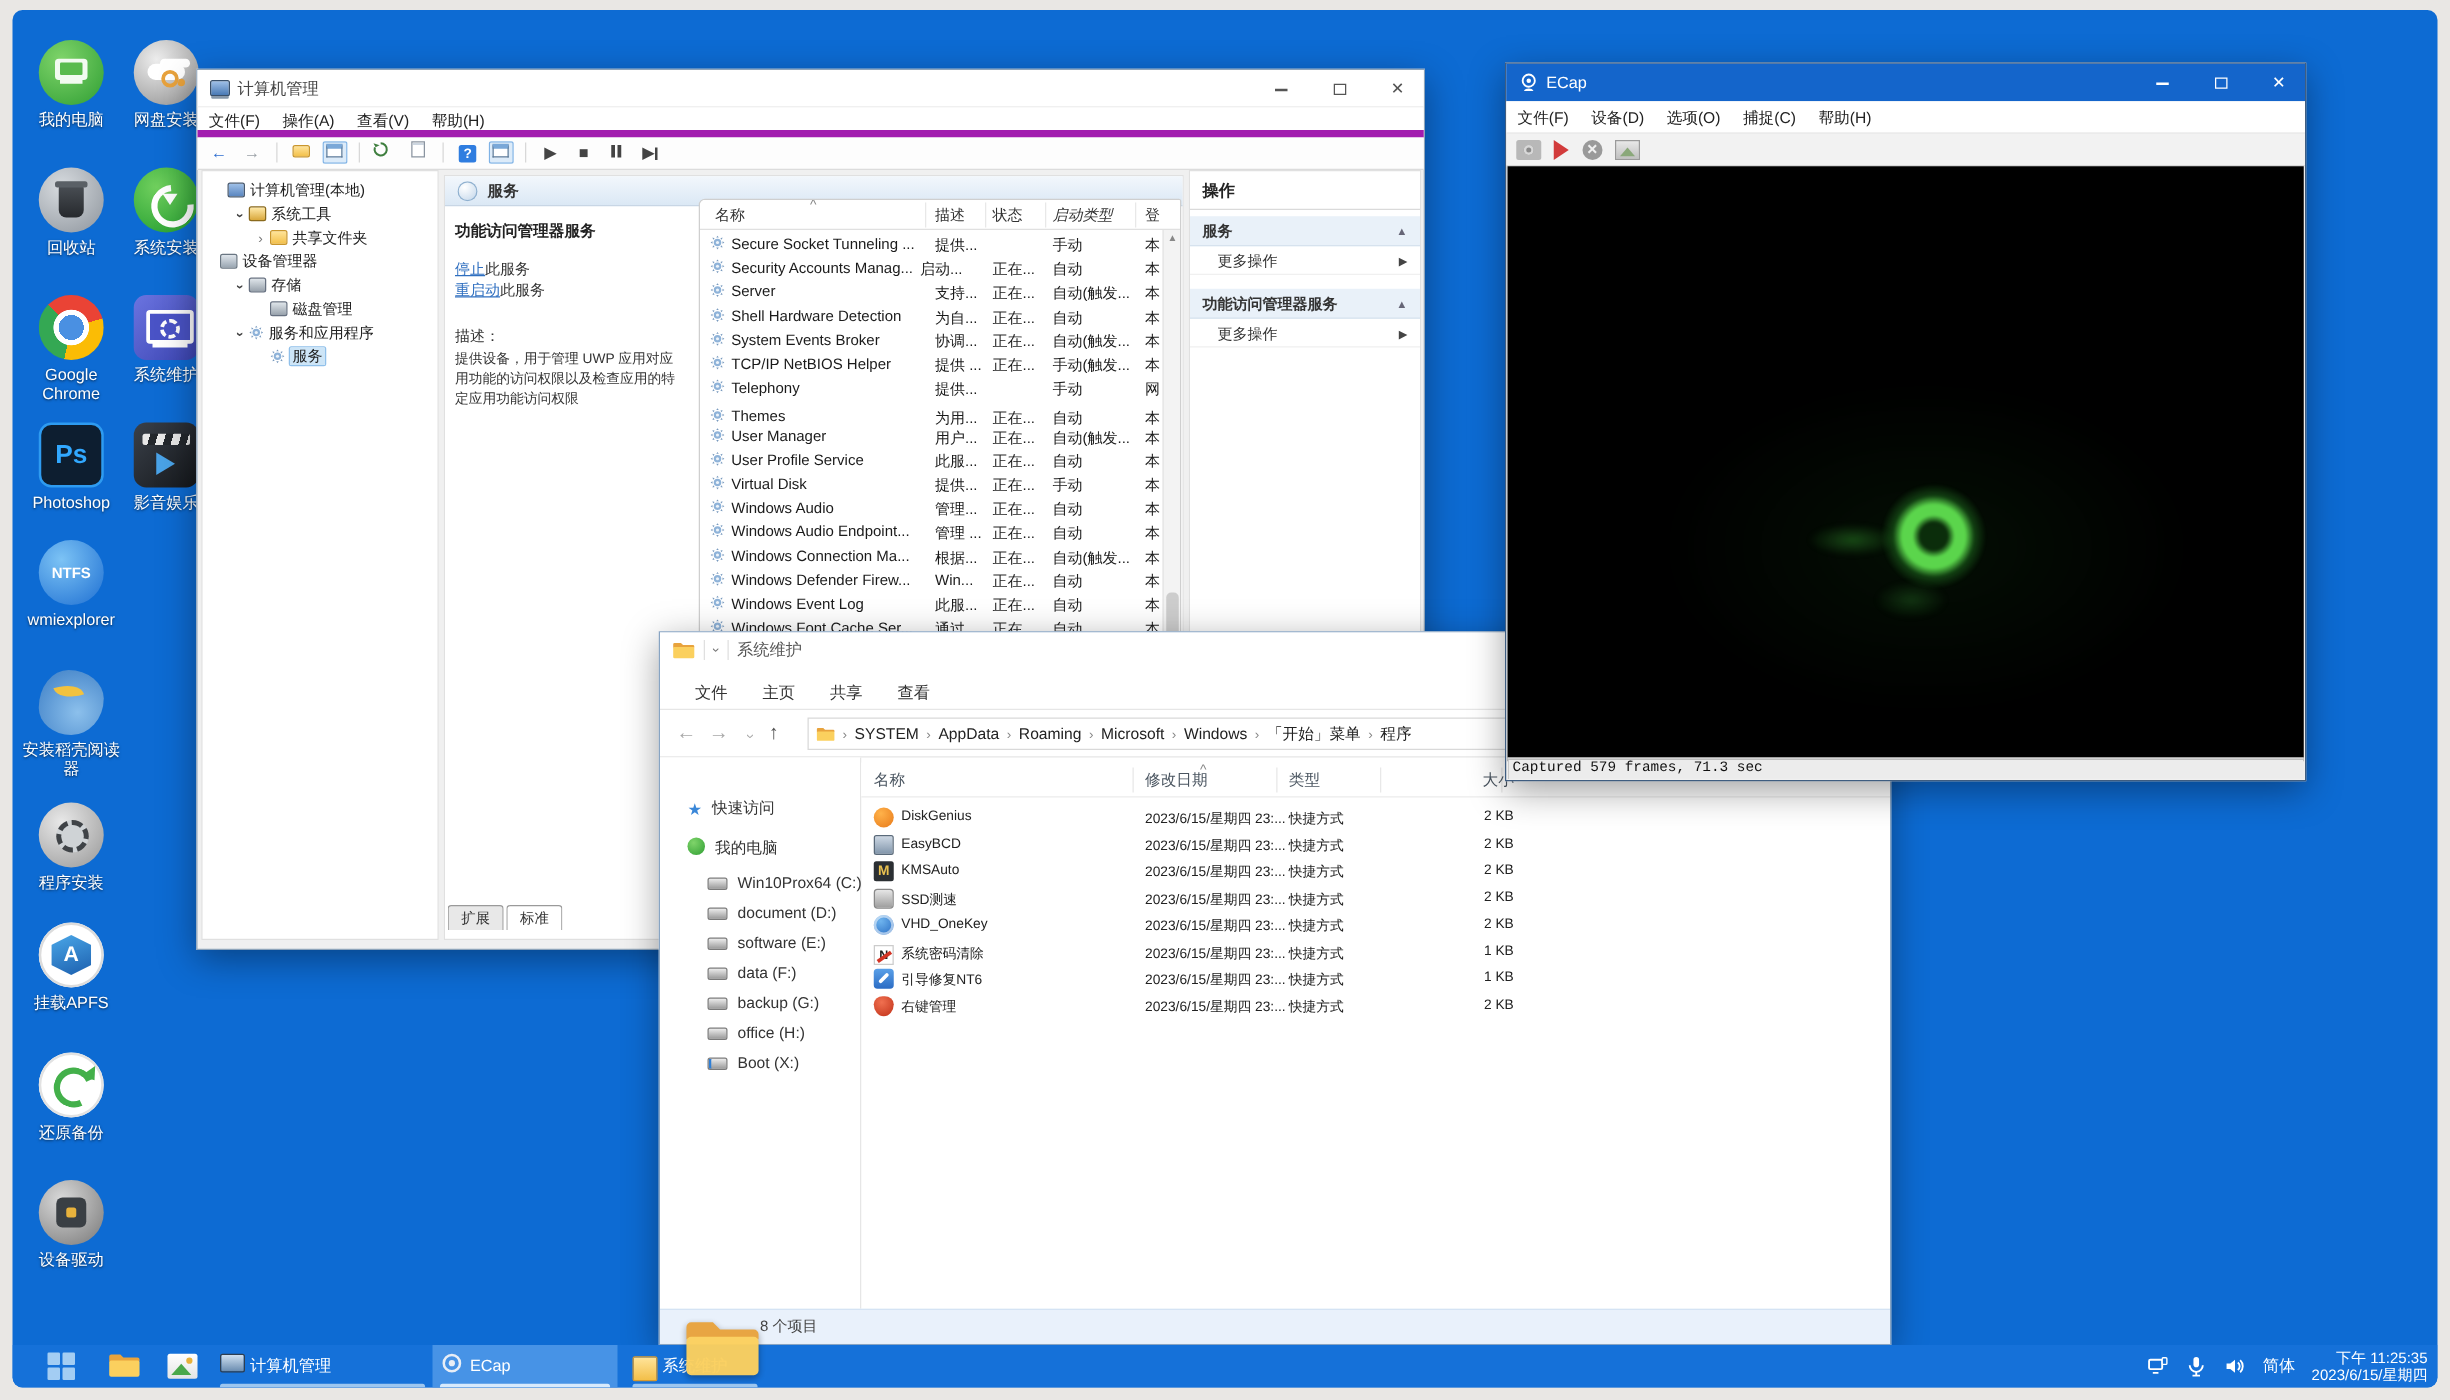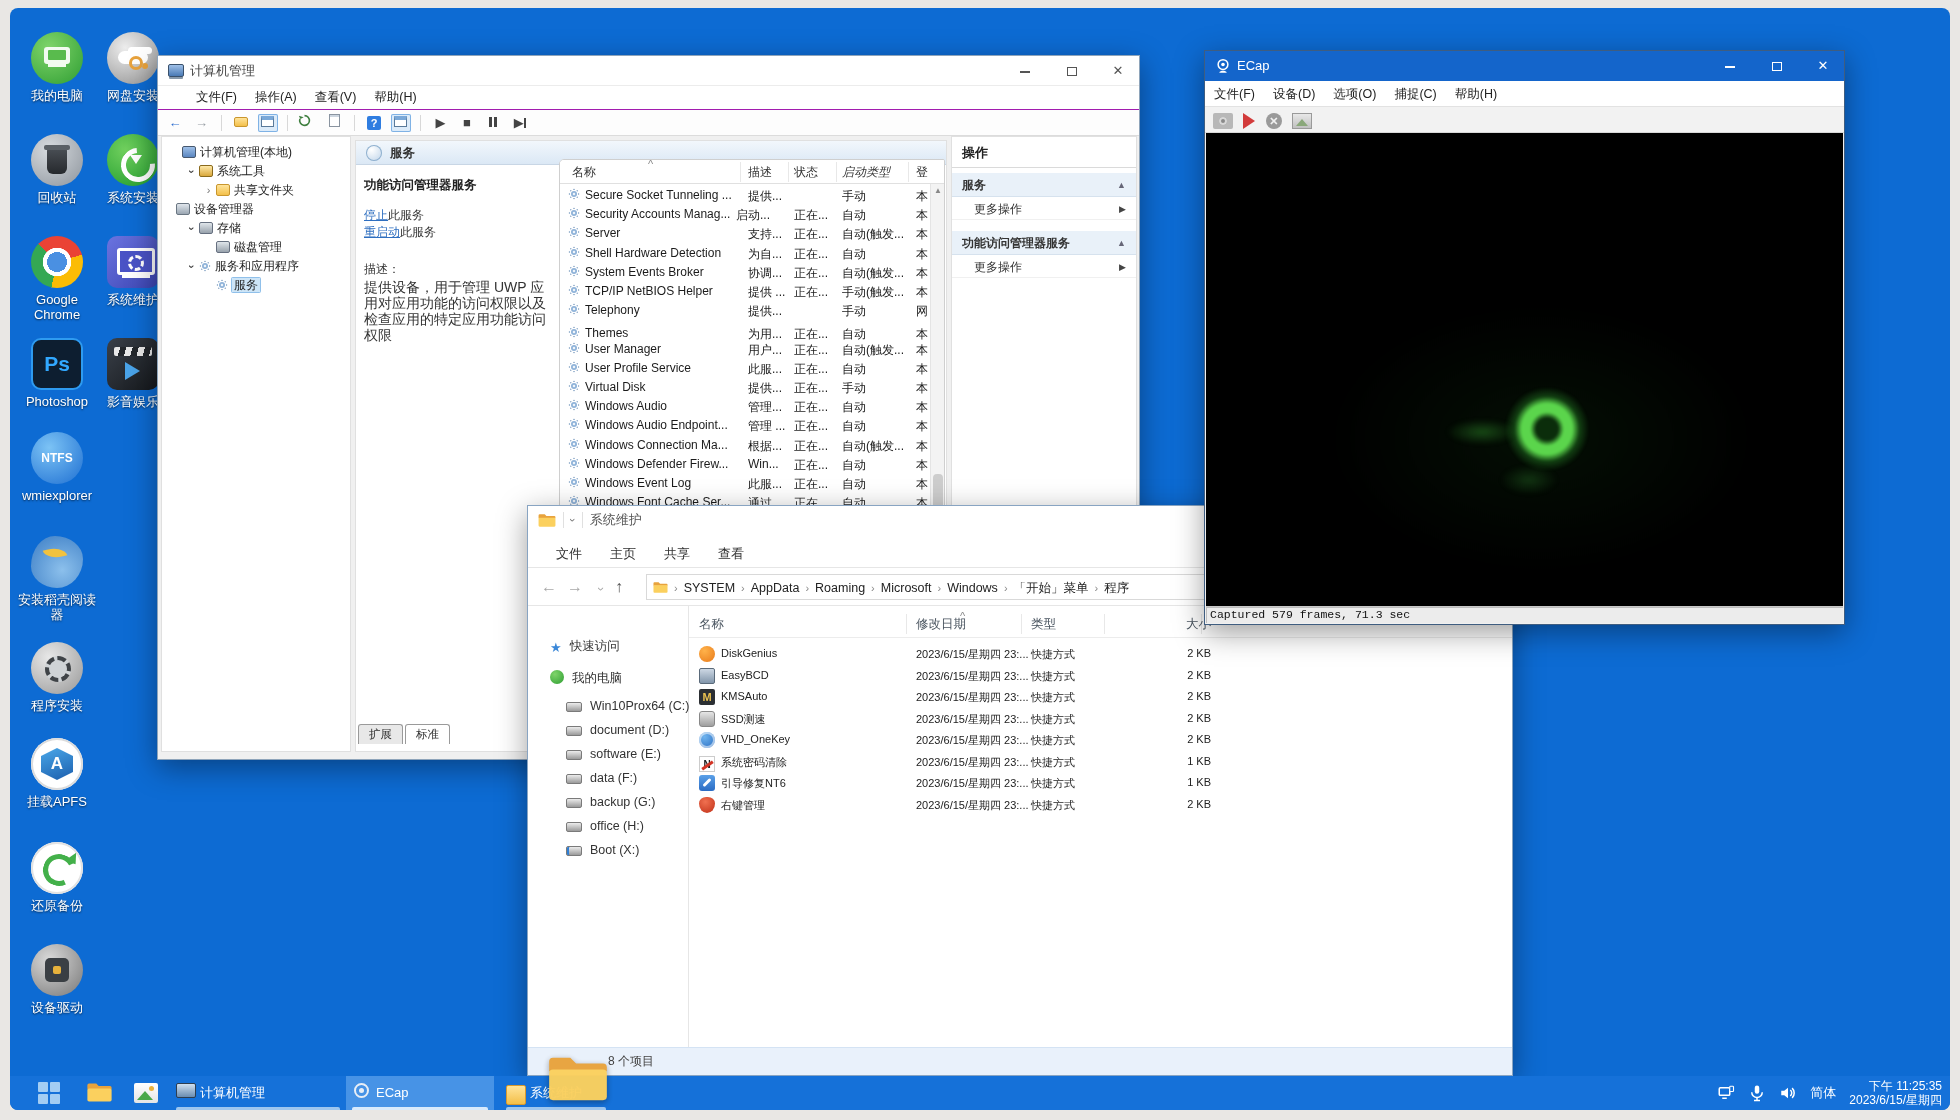--- a/index.html
+++ b/index.html
@@ -60,21 +60,21 @@
   .wctr { position:absolute; right:0; top:0; white-space:nowrap; }
   .wc.lt, .wc.lt .x { color:#fff; }
   .wc.lt .bar { background:#fff; }
   .wc.lt .box { border-color:#fff; }
 
   
   .cm { left:147px; top:47px; width:983px; height:705px; border:1px solid #8ea4ba; background:#f0f0f0; z-index:20; }
   .cm .tbar { background:#fff; border-bottom:1px solid #ececec; }
   .cm-title { position:absolute; left:32px; top:0; line-height:30px; font-size:13px; color:#444; }
   .cm-appicon { position:absolute; left:10px; top:8px; width:16px; height:13px; background:linear-gradient(#9fc0e8,#4a7ab5); border:1px solid #39506b; border-radius:2px; box-shadow:0 3px 0 -1px #8899aa; }
-  .cm-menubar { position:absolute; left:0; top:30px; right:0; height:24px; background:#fff; border-bottom:1px solid #a21caf;padding-left:29px; }
+  .cm-menubar { position:absolute; left:0; top:30px; right:0; height:24px; background:#fff; border-bottom:6px solid #a21caf; }
   .menu-item { display:inline-block; padding:0 9px; line-height:23px; font-size:12.5px; color:#222; }
   .cm-toolbar { position:absolute; left:0; top:54px; right:0; height:26px; background:#fdfdfd; border-bottom:1px solid #dcdcdc; padding:3px 6px; white-space:nowrap; }
   .tbi { display:inline-block; width:20px; height:18px; text-align:center; line-height:18px; font-size:13px; color:#444; vertical-align:middle; margin:0 1px; border-radius:2px; }
   .tbi.hl { background:#dcebf9; box-shadow:inset 0 0 0 1px #7fb2e5; }
   .tbi.blue { color:#2f6fd0; font-weight:bold; }
   .tbi.gray { color:#9aa0a6; font-weight:bold; }
   .tbsep { display:inline-block; width:1px; height:16px; background:#d8d8d8; vertical-align:middle; margin:0 4px; }
   .tbi .fold { display:inline-block; width:14px; height:10px; background:linear-gradient(#ffe49a,#f3c04a); border:1px solid #c9962d; border-radius:2px; }
   .tbi .winico { display:inline-block; width:13px; height:11px; border:1px solid #5a7a9a; border-top:4px solid #7aa8d8; background:#fff; }
   .tbi .helpq { display:inline-block; width:14px; height:14px; background:#2f7de0; color:#fff; border-radius:2px; font:bold 11px/14px "Liberation Sans",sans-serif; }
@@ -93,21 +93,21 @@
   .ti-storage,.ti-disk { background:linear-gradient(#dfe5ea,#98a2ac); border:1px solid #667080; }
   .tsel { background:#cde5f7; box-shadow:0 0 0 1px #90c0ea; border-radius:1px; padding:0 2px; }
 
   .cm-mid { position:absolute; left:197px; top:84px; width:592px; height:612px; background:#fff; border:1px solid #e0e0e0; }
   .cm-midhead { position:absolute; left:0; top:0; right:0; height:24px; background:linear-gradient(#f2f7fc,#dbe8f5); border-bottom:1px solid #c8d6e5; font-size:12.5px; font-weight:bold; color:#333; line-height:24px; padding-left:34px; }
   .cm-midhead .qico { position:absolute; left:10px; top:4px; width:16px; height:16px; border-radius:50%; background:radial-gradient(circle at 35% 30%,#fff,#bcd2e8); box-shadow:inset 0 0 0 1px #8fb0cf; }
   .svc-name { position:absolute; left:8px; top:36px; font-size:12.5px; font-weight:bold; color:#222; }
   .svc-link-row { position:absolute; left:8px; font-size:12px; color:#333; }
   .svc-link-row a { color:#2f6fc0; text-decoration:underline; }
   .svc-desc-label { position:absolute; left:8px; top:120px; font-size:12px; color:#333; }
-  .svc-desc { position:absolute; left:8px; top:138px; width:182px; font-size:14px; color:#333; line-height:16px; }
+  .svc-desc { position:absolute; left:8px; top:138px; width:182px; font-size:11px; color:#333; line-height:16px; }
 
   .svclist { position:absolute; left:203px; top:18px; width:386px; height:590px; background:#fff; border:1px solid #cfcfcf; border-radius:5px 2px 0 0; overflow:hidden; }
   .svclist-head { position:absolute; left:0; top:0; right:0; height:24px; background:#fff; border-bottom:1px solid #e0e0e0; }
   .svc-col { position:absolute; top:4px; font-size:12px; color:#333; white-space:nowrap; }
   .svc-colsep { position:absolute; top:2px; width:1px; height:20px; background:#e8e8e8; }
   .svc-sort { position:absolute; left:88px; top:-2px; color:#888; font-size:11px; }
   .srow { position:absolute; left:0; right:14px; height:19px; }
   .srow span { position:absolute; top:2px; font-size:12px; color:#1b1b1b; white-space:nowrap; overflow:hidden; }
   .sgear { position:absolute; left:8px; top:3px; }
   .sb-v { position:absolute; right:0; top:24px; bottom:0; width:14px; background:#f3f3f3; border-left:1px solid #e4e4e4; }

